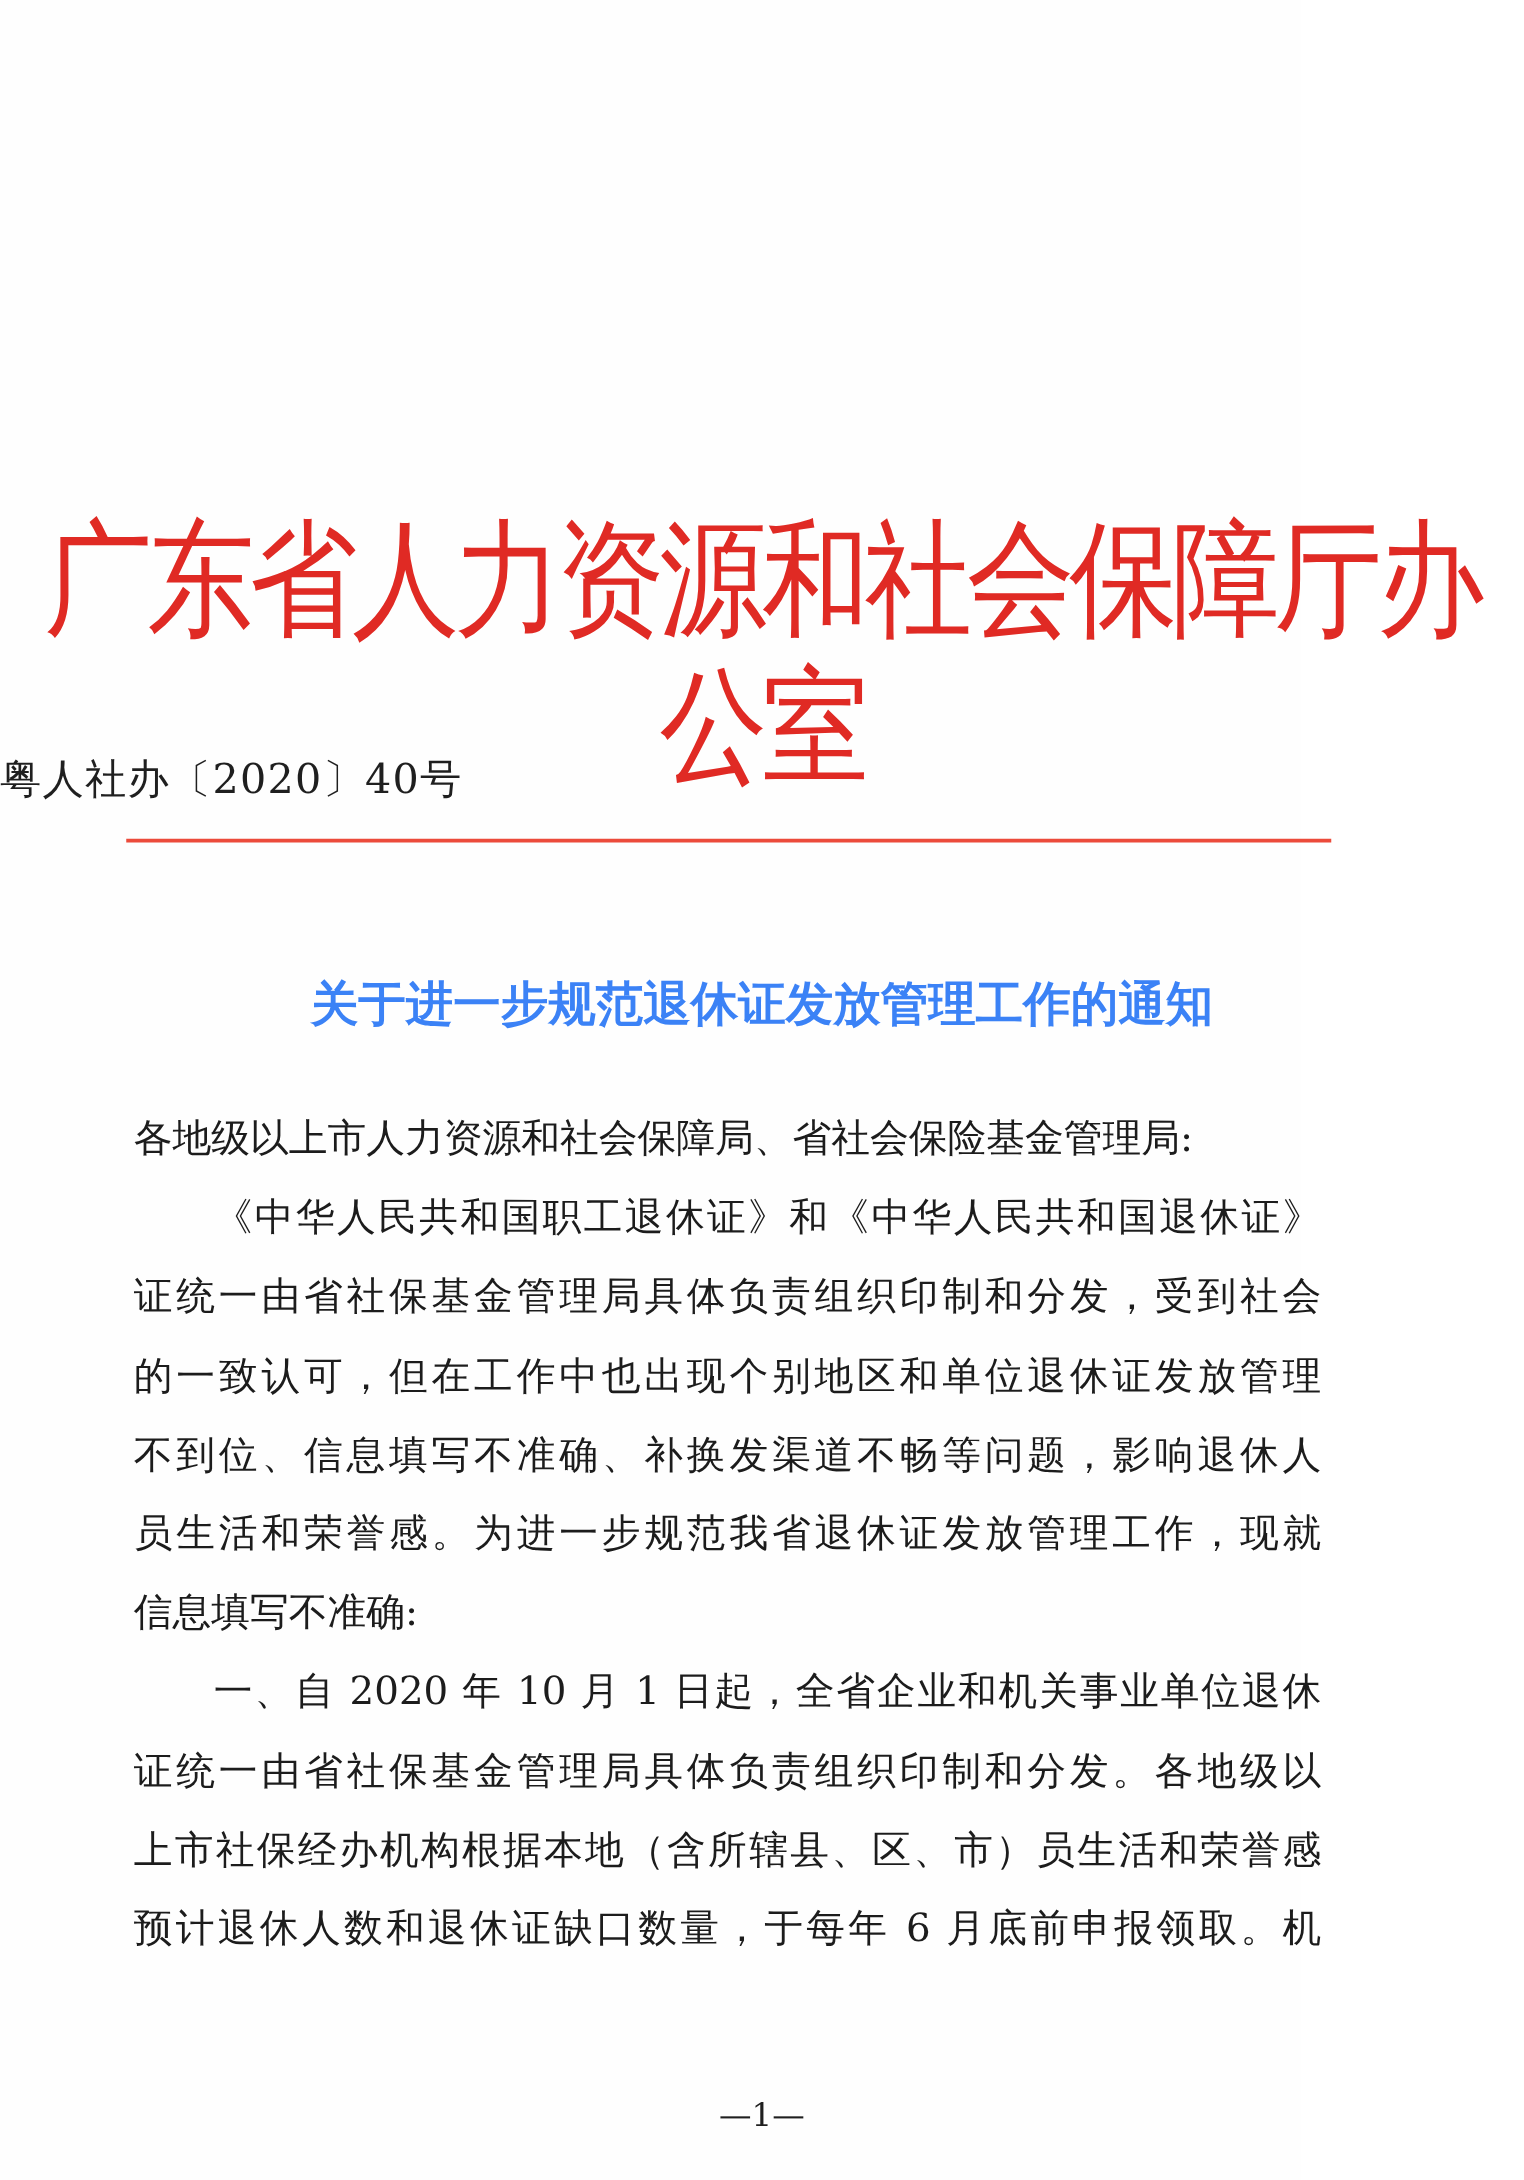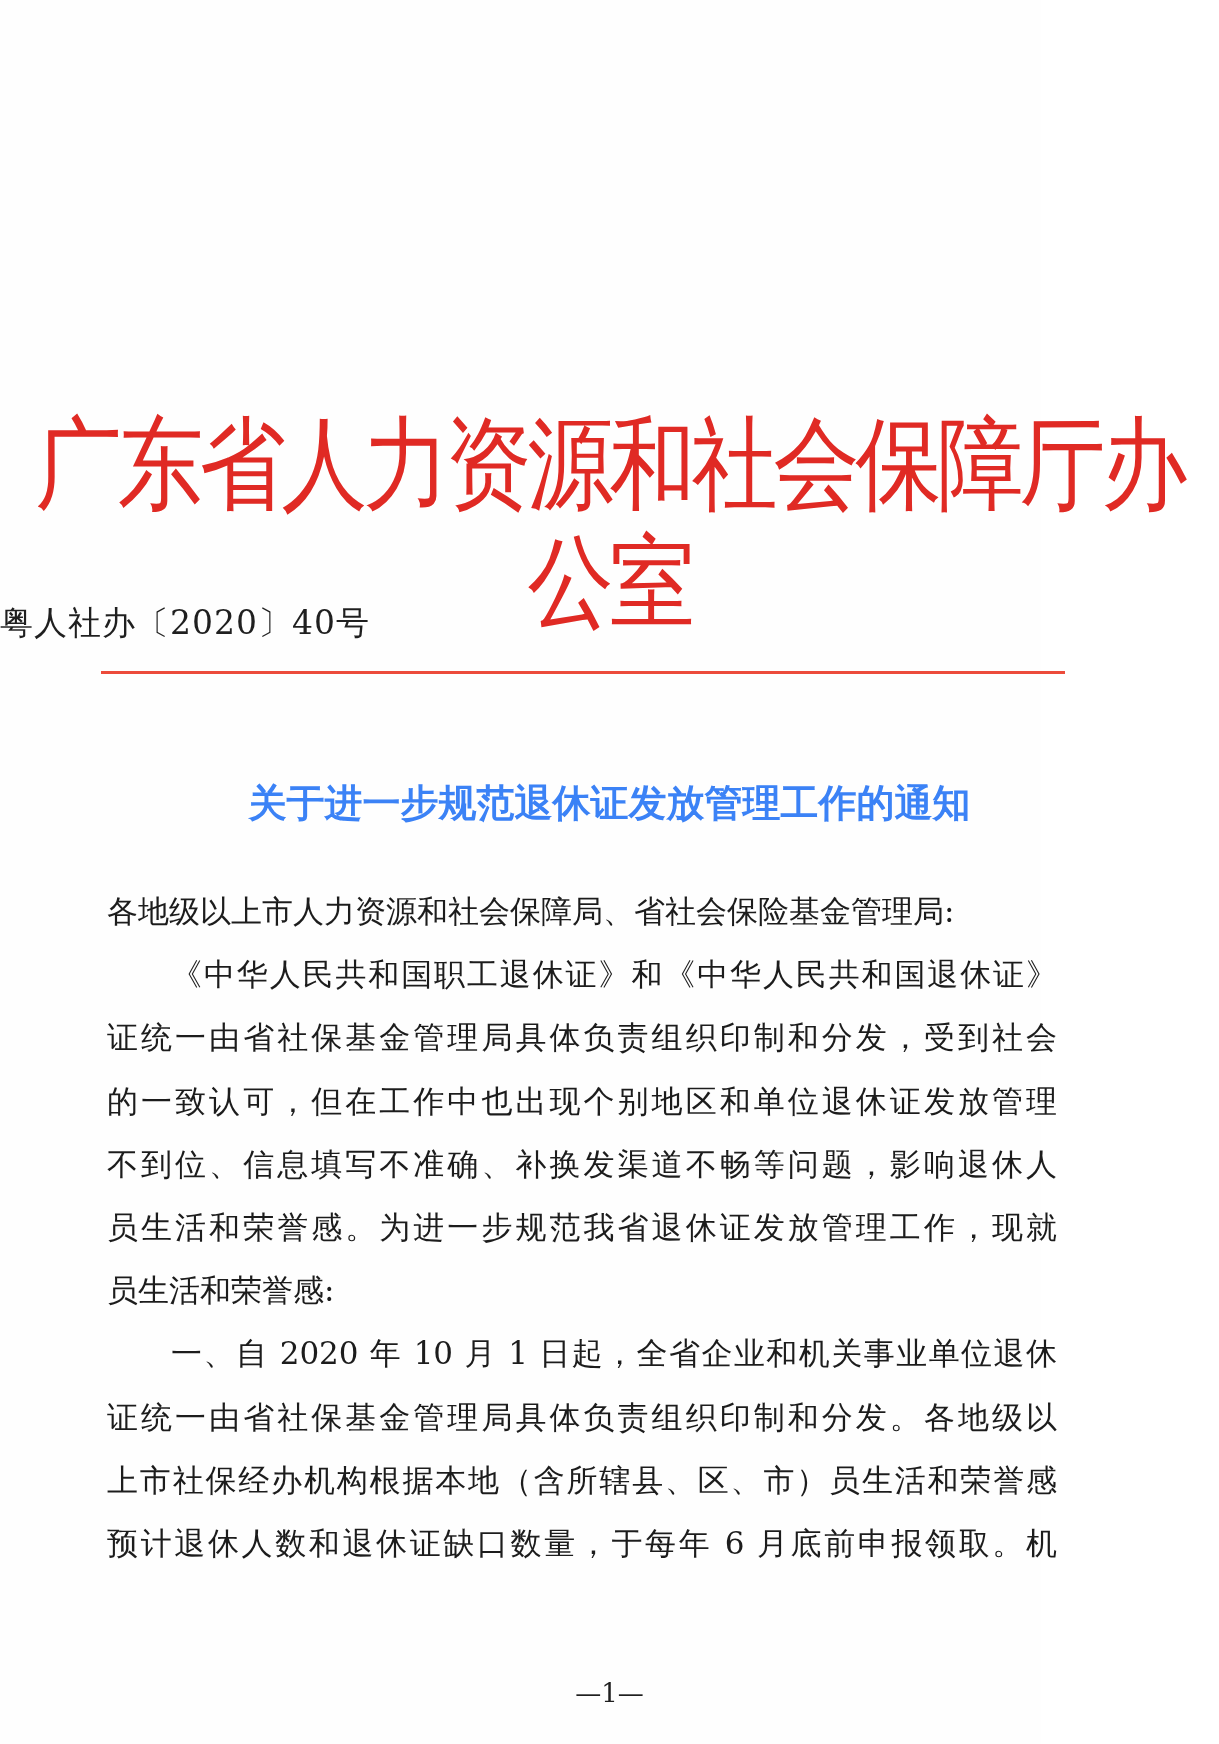--- a/index.html
+++ b/index.html
@@ -113,21 +113,21 @@
 
   <div class="notice-title">关于进一步规范退休证发放管理工作的通知</div>
 
   <div class="body-text">
     <div class="line last">各地级以上市人力资源和社会保障局、省社会保险基金管理局:</div>
     <div class="line indent">《中华人民共和国职工退休证》和《中华人民共和国退休证》</div>
     <div class="line">证统一由省社保基金管理局具体负责组织印制和分发，受到社会</div>
     <div class="line">的一致认可，但在工作中也出现个别地区和单位退休证发放管理</div>
     <div class="line">不到位、信息填写不准确、补换发渠道不畅等问题，影响退休人</div>
     <div class="line">员生活和荣誉感。为进一步规范我省退休证发放管理工作，现就</div>
-    <div class="line last">员生活和荣誉感:</div>
+    <div class="line last">信息填写不准确:</div>
     <div class="line indent">一、自 2020 年 10 月 1 日起，全省企业和机关事业单位退休</div>
     <div class="line">证统一由省社保基金管理局具体负责组织印制和分发。各地级以</div>
     <div class="line">上市社保经办机构根据本地（含所辖县、区、市）员生活和荣誉感</div>
     <div class="line">预计退休人数和退休证缺口数量，于每年 6 月底前申报领取。机</div>
   </div>
 
   <div class="page-number">—1—</div>
 
 </div>
 

